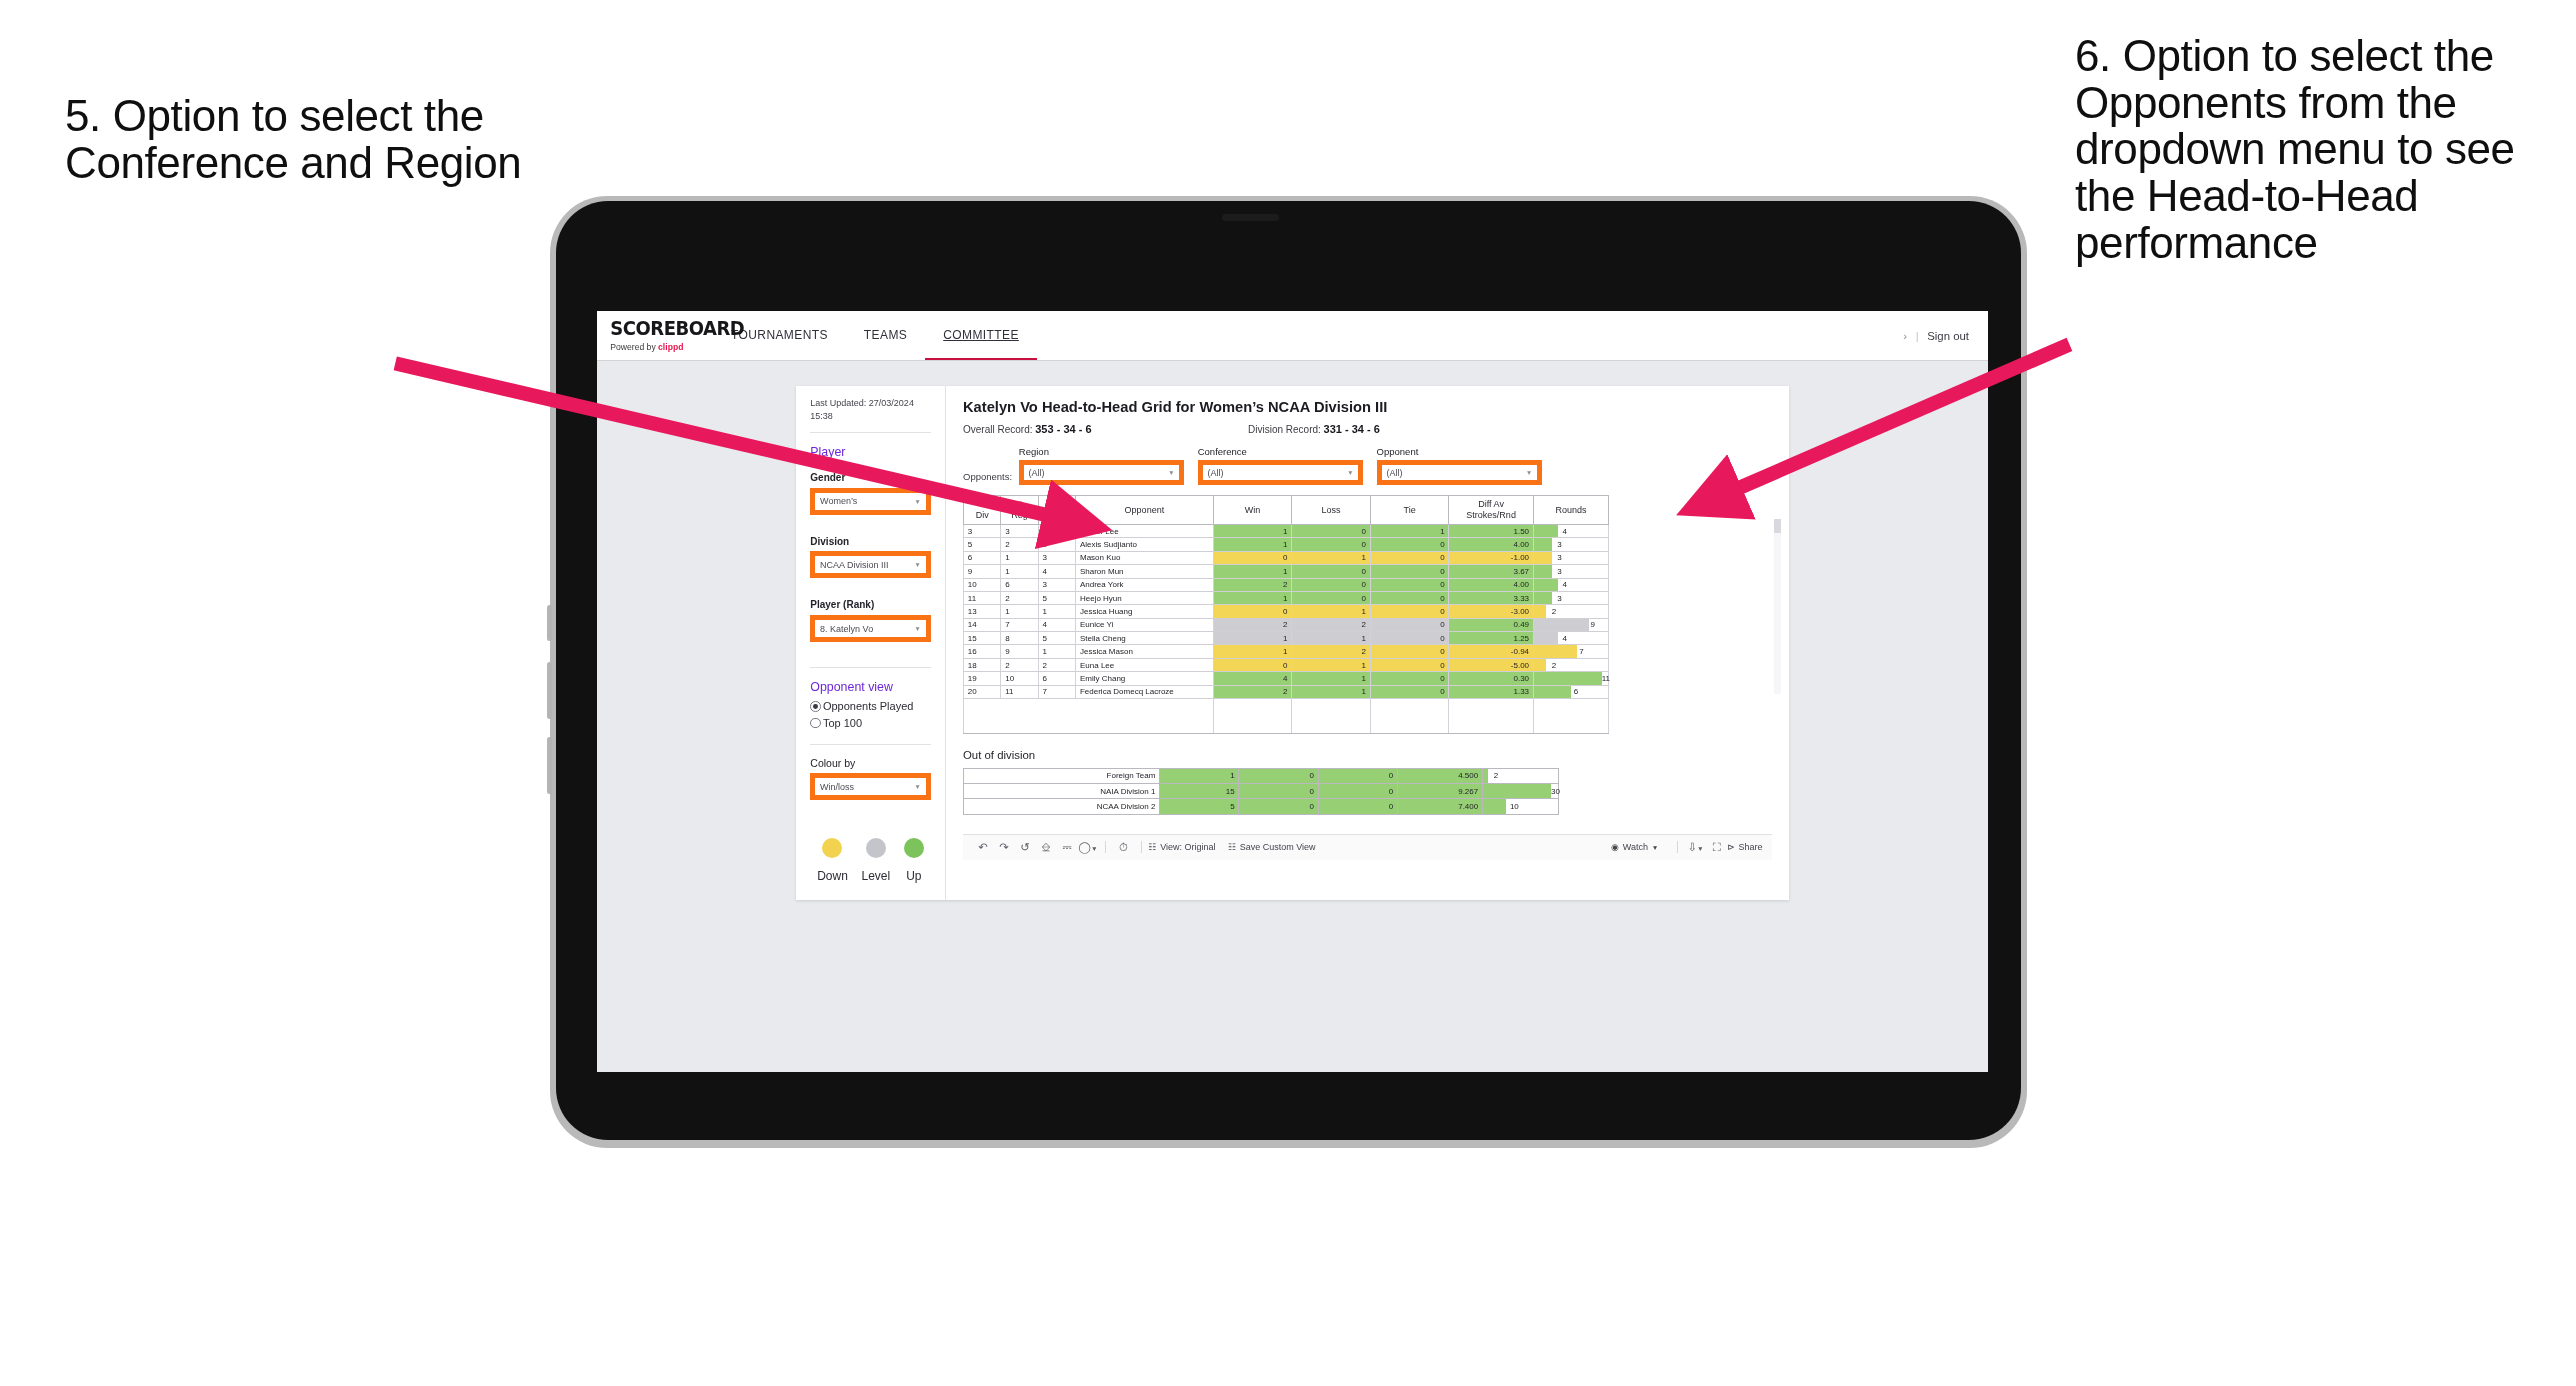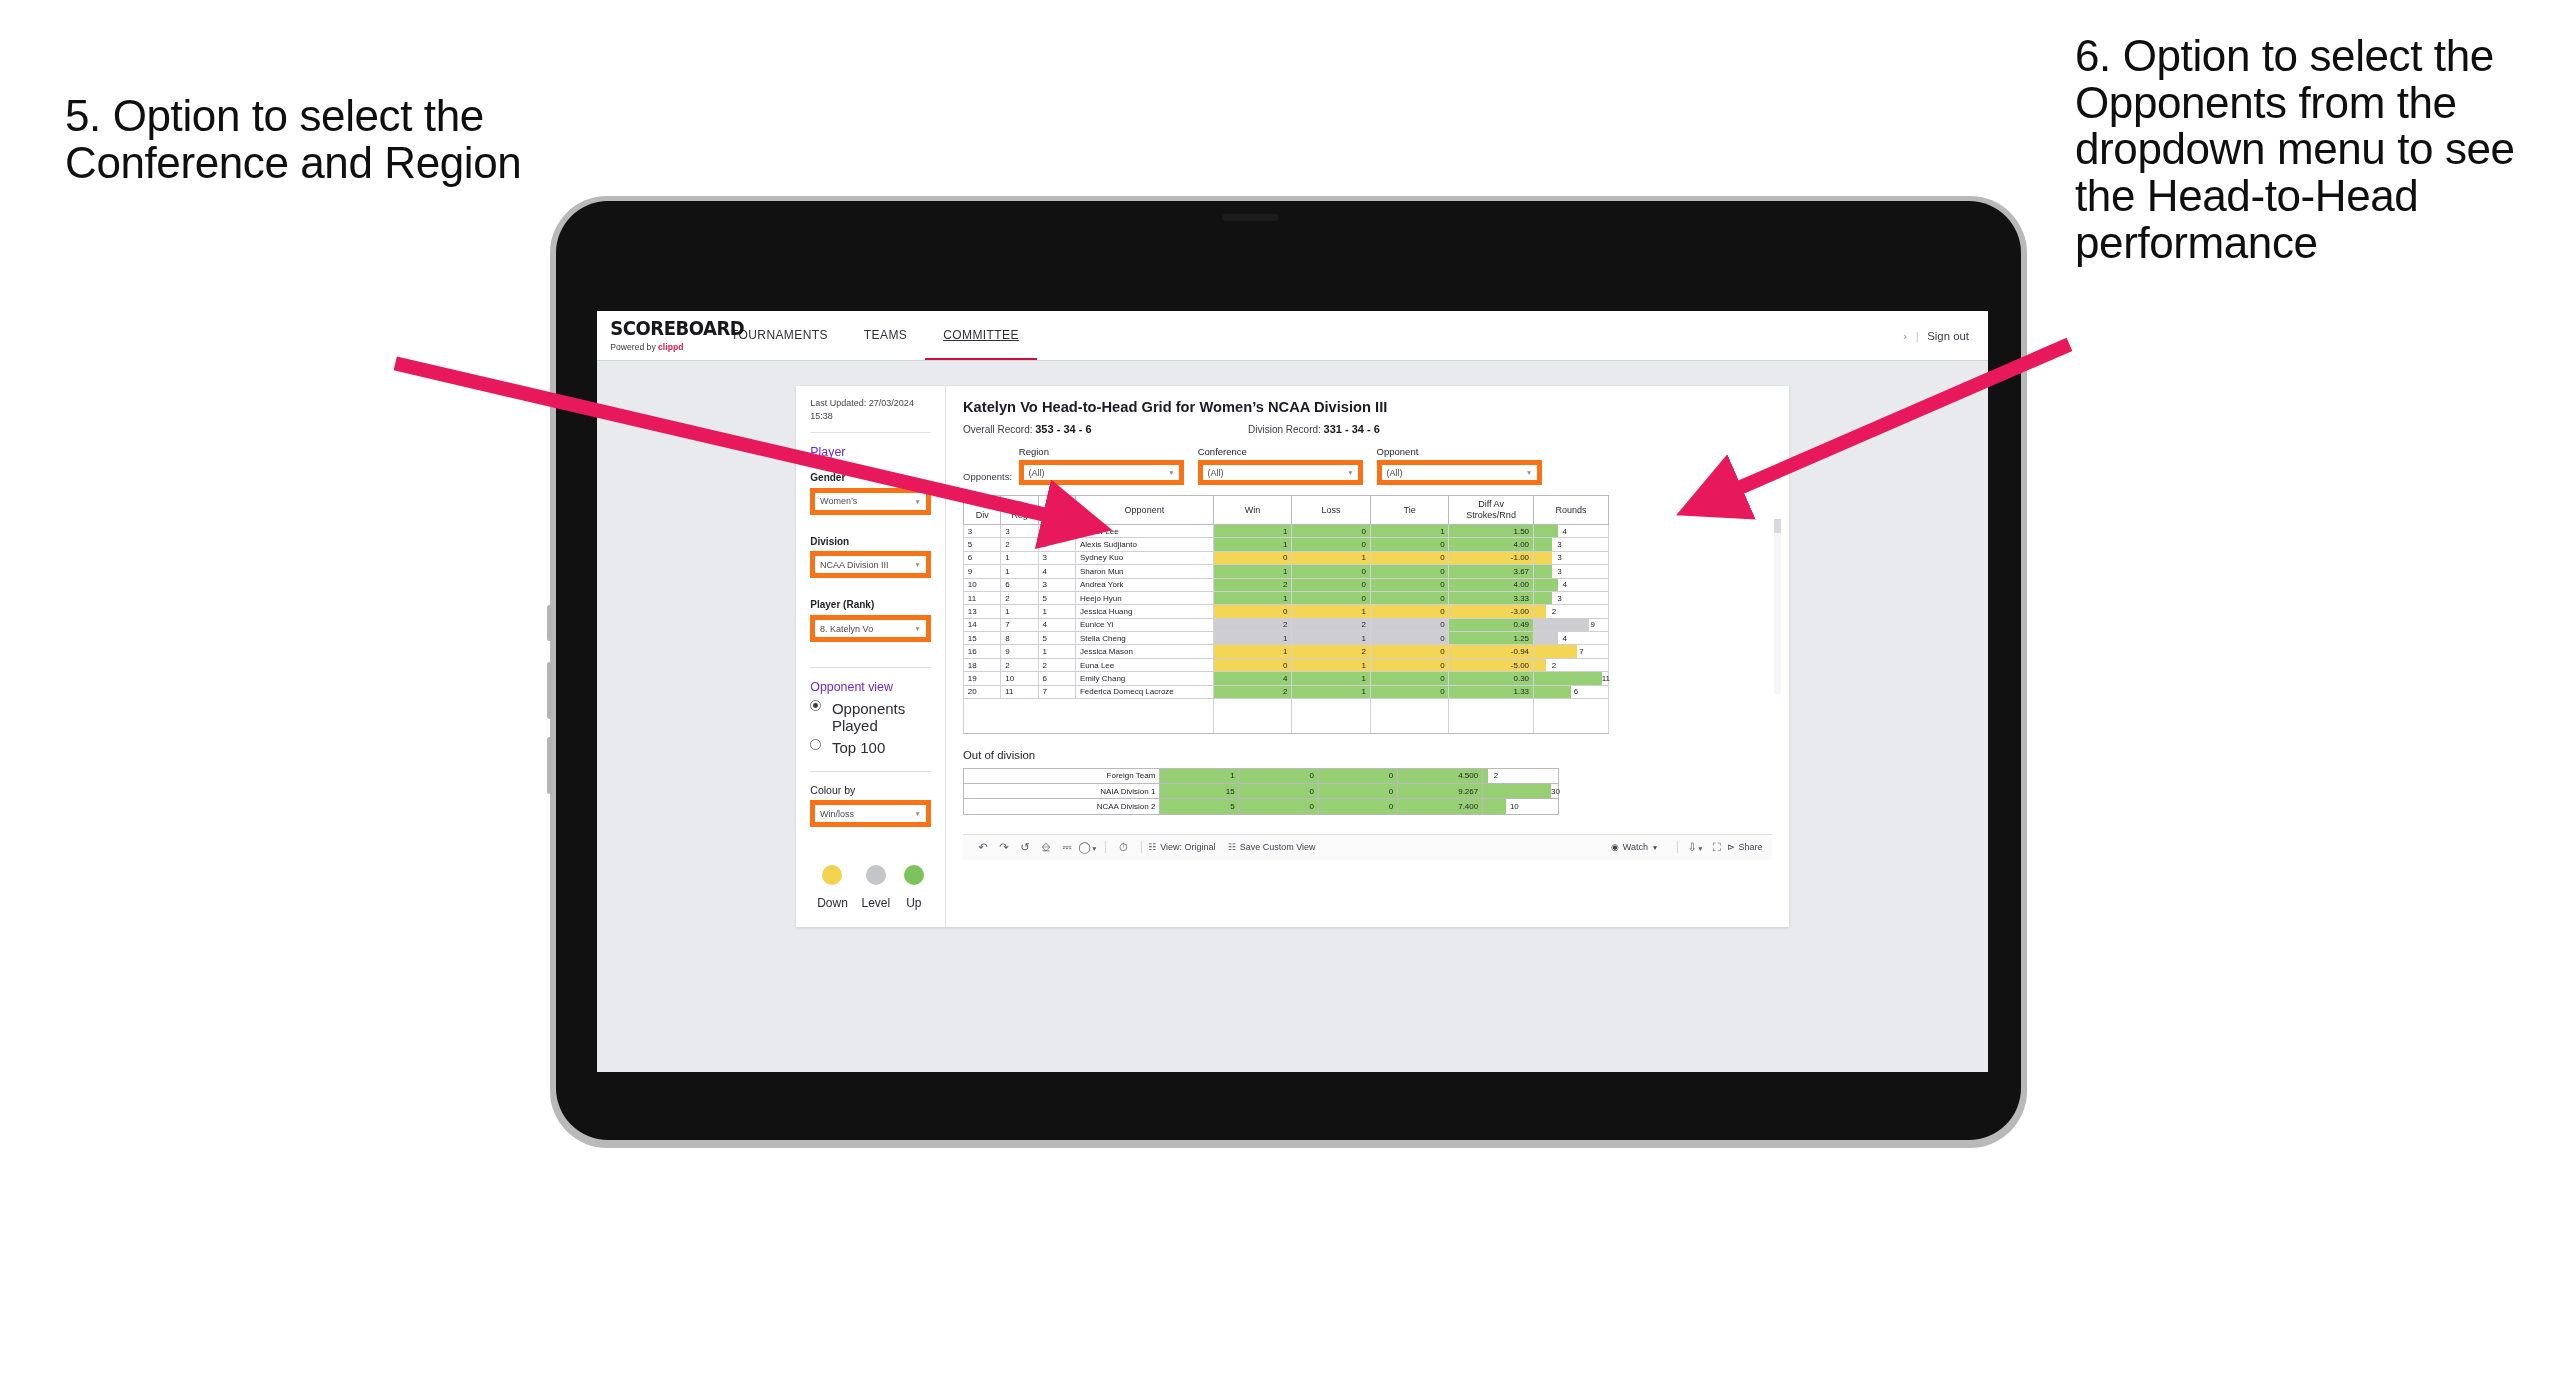--- a/index.html
+++ b/index.html
@@ -66,22 +66,22 @@
         box-sizing:border-box;}
   .lastupd{font-size:9px;color:#44444c;line-height:1.35;}
   .side-rule{height:1px;background:#e2e2e6;margin:10.5px 0 11.4px 0;}
   .side-h{font-size:12.4px;color:#6d28d9;margin:0 0 13.3px 0;font-weight:normal;}
   .fld{margin-bottom:21px;}
   .fld-label{font-size:10px;color:#23232a;font-weight:bold;margin-bottom:4.8px;}
   .sel{height:17px;border:5px solid #f97316;background:#fff;display:flex;
        align-items:center;justify-content:space-between;padding:0 4.8px;
        font-size:9px;color:#4b4b54;cursor:pointer;}
   .sel .ar{font-size:6.7px;color:#8f8f97;}
-  .radio-row{display:flex;gap:11px;margin-bottom:4.8px;
-             font-size:15px;color:#2c2c34;cursor:pointer;}
+  .radio-row{display:flex;align-items:center;gap:2px;margin-bottom:4.8px;
+             font-size:11px;color:#2c2c34;cursor:pointer;}
   .radio{width:8.6px;height:8.6px;border:1px solid #7a7a84;border-radius:50%;
          position:relative;flex:none;}
   .radio.on::after{content:"";position:absolute;left:1.9px;top:1.9px;width:4.8px;
                    height:4.8px;background:#3b3b44;border-radius:50%;}
   .legend{display:flex;justify-content:space-around;margin-top:38px;}
   .lg-item{text-align:center;}
   .dot{width:20px;height:20px;border-radius:50%;margin:0 auto 10.5px auto;}
   .lg-label{font-size:12px;color:#2c2c34;}
 
   
@@ -324,21 +324,21 @@
                     <td class="c-diff g-up">4.00</td>
                     <td class="c-rnd">
                       <span class="rndbar g-up" style="width:25%"></span>
                       <span class="rndval" style="margin-left:25%">3</span>
                     </td>
                   </tr>
                   <tr>
                     <td class="c-num">6</td>
                     <td class="c-num">1</td>
                     <td class="c-num">3</td>
-                    <td class="c-opp">Sydney Kuo</td>
+                    <td class="c-opp">Mason Kuo</td>
                     <td class="c-stat g-down">0</td>
                     <td class="c-stat g-down">1</td>
                     <td class="c-stat g-down">0</td>
                     <td class="c-diff g-down">-1.00</td>
                     <td class="c-rnd">
                       <span class="rndbar g-down" style="width:25%"></span>
                       <span class="rndval" style="margin-left:25%">3</span>
                     </td>
                   </tr>
                   <tr>

